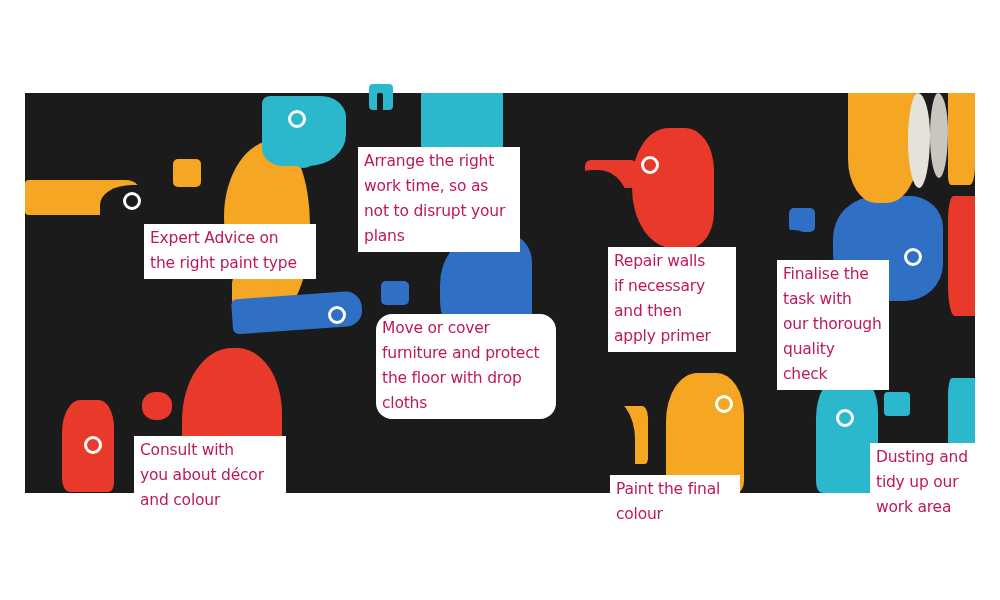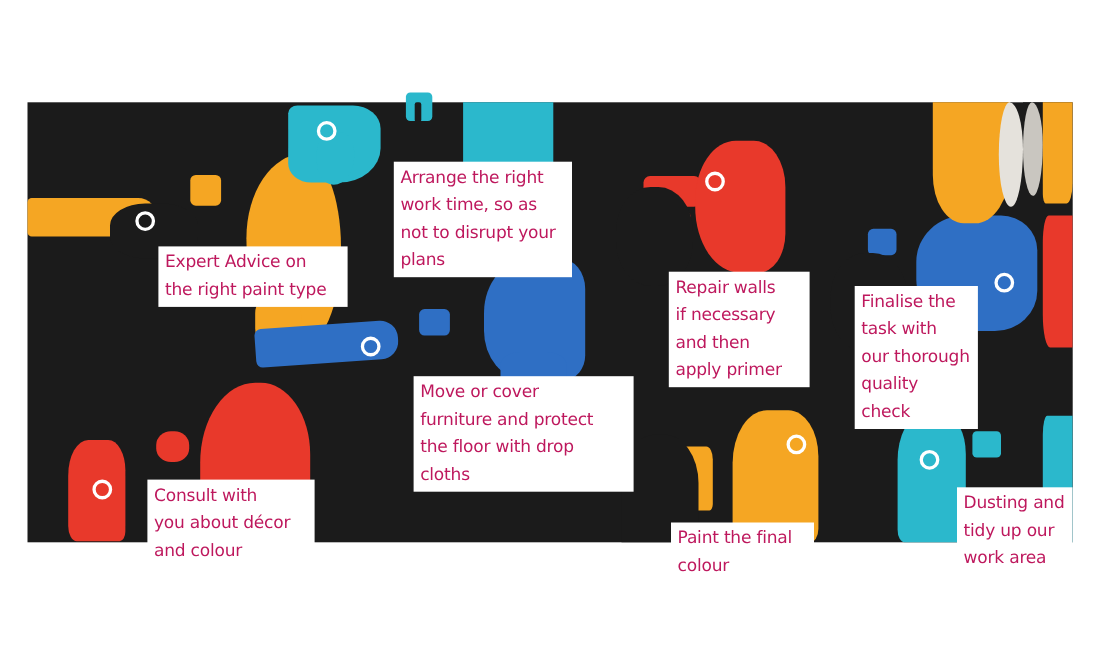--- a/index.html
+++ b/index.html
@@ -146,21 +146,21 @@
   <div class="marker" style="left:836px; top:409px;"></div>
 
   <div class="caption" style="left:144px; top:224px; width:172px;">Expert Advice on
 the right paint type</div>
 
   <div class="caption" style="left:358px; top:147px; width:162px;">Arrange the right
 work time, so as
 not to disrupt your
 plans</div>
 
-  <div class="caption" style="left:376px; top:342px; width:200px;">Move or cover
+  <div class="caption" style="left:376px; top:314px; width:180px;border-radius:16px;">Move or cover
 furniture and protect
 the floor with drop
 cloths</div>
 
   <div class="caption" style="left:592px; top:247px; width:128px;margin-left:16px;">Repair walls
 if necessary
 and then
 apply primer</div>
 
   <div class="caption" style="left:777px; top:260px; width:112px;">Finalise the

